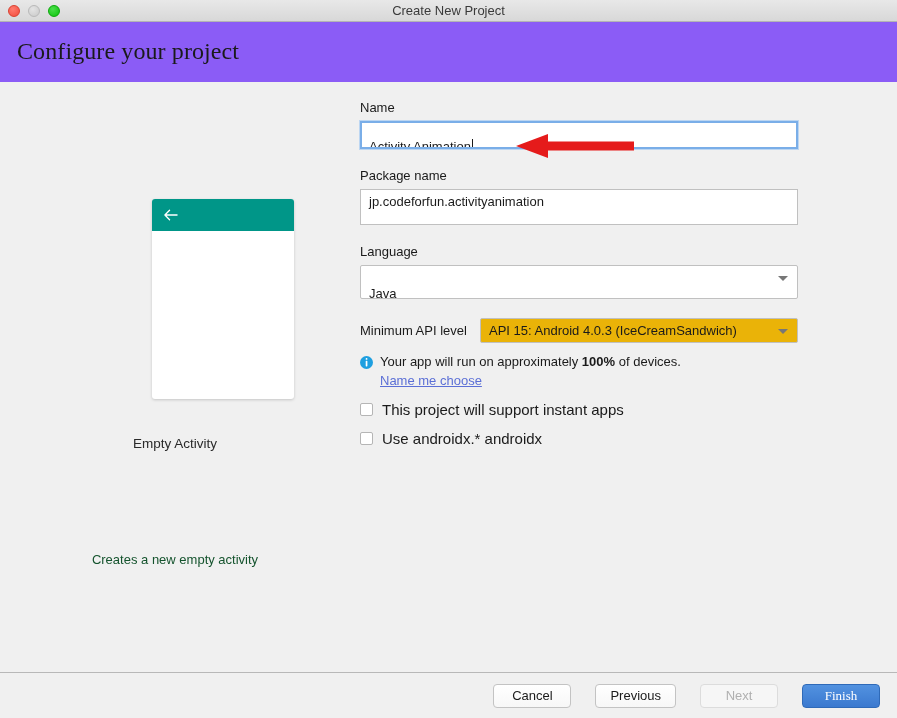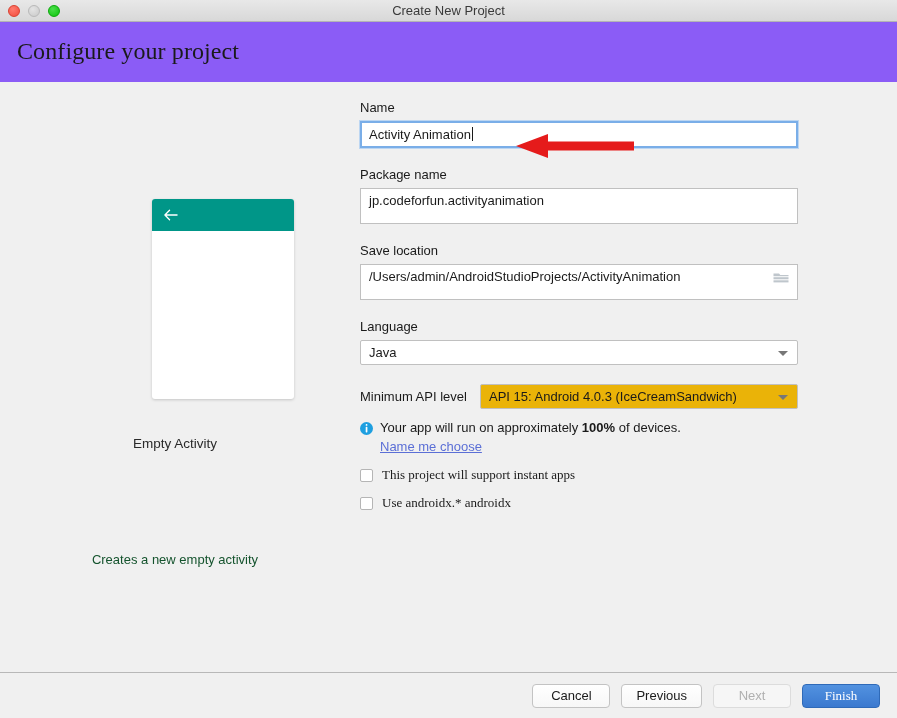--- a/index.html
+++ b/index.html
@@ -137,21 +137,21 @@
     line-height: 23px;
     padding: 0 8px;
     white-space: nowrap;
     overflow: hidden;
   }
   .text-input.focused {
     border: 2px solid #7aaee8;
     outline: 1px solid #bcd6f2;
     height: 27px;
     line-height: 23px;
-    padding: 0 7px;
+    padding: 12px 7px;
   }
   .caret {
     display: inline-block;
     width: 1px;
     height: 14px;
     background: #1a1a1a;
     vertical-align: -2px;
     margin-left: 1px;
   }
   .group { margin-bottom: 19px; }
@@ -166,21 +166,21 @@
     position: relative;
     box-sizing: border-box;
     width: 438px;
     height: 25px;
     background: #ffffff;
     border: 1px solid #c0c0c0;
     border-radius: 2px;
     font-size: 13px;
     color: #1a1a1a;
     line-height: 23px;
-    padding: 0 8px;
+    padding: 16px 8px;
   }
   .caret-down {
     position: absolute;
     right: 9px; top: 10px;
     width: 0; height: 0;
     border-left: 5px solid transparent;
     border-right: 5px solid transparent;
     border-top: 5px solid #777777;
   }
 
@@ -242,23 +242,22 @@
   .checkbox {
     flex: 0 0 auto;
     box-sizing: border-box;
     width: 13px; height: 13px;
     border: 1px solid #b5b5b5;
     border-radius: 2px;
     background: #ffffff;
     margin-right: 9px;
   }
   .check-label {
-    font-size: 13px;
-    color: #1a1a1a;
-    font-family: Liberation Serif, serif;
+    font-size: 15px;
+    color: #1a1a1a;
   }
 
   
   .annot-arrow {
     position: absolute;
     left: 516px; top: 134px;
     width: 118px; height: 24px;
     pointer-events: none;
   }
 
@@ -272,21 +271,21 @@
   .footer {
     position: absolute;
     left: 0; top: 673px;
     width: 897px; height: 45px;
     background: #f0f0f0;
   }
   .btn-row {
     position: absolute;
     right: 17px; top: 11px;
     display: flex;
-    gap: 11px;
+    gap: 24px;
   }
   .btn {
     box-sizing: border-box;
     height: 24px;
     min-width: 78px;
     padding: 0 14px;
     border-radius: 4px;
     font-size: 13px;
     line-height: 22px;
     text-align: center;
@@ -348,31 +347,20 @@
 
     
     <div class="group">
       <div class="field-label">Package name</div>
       <div class="text-input">
         <span>jp.codeforfun.activityanimation</span>
       </div>
     </div>
 
     
-    <div class="group">
-      <div class="field-label">Save location</div>
-      <div class="text-input">
-        <span>/Users/admin/AndroidStudioProjects/ActivityAnimation</span>
-        <svg class="folder-icon" viewBox="0 0 16 13">
-          <path d="M0.5 3.5 L6 3.5 L7.3 5 L15.5 5 L15.5 6.2 L0.5 6.2 Z" fill="#bfc6cc"></path>
-          <rect x="0.5" y="7.2" width="15" height="2.1" fill="#bfc6cc"></rect>
-          <rect x="0.5" y="10.3" width="15" height="2.1" fill="#bfc6cc"></rect>
-        </svg>
-      </div>
-    </div>
 
     
     <div class="group">
       <div class="field-label">Language</div>
       <div class="select-box">
         <span>Java</span>
         <span class="caret-down"></span>
       </div>
     </div>
 

